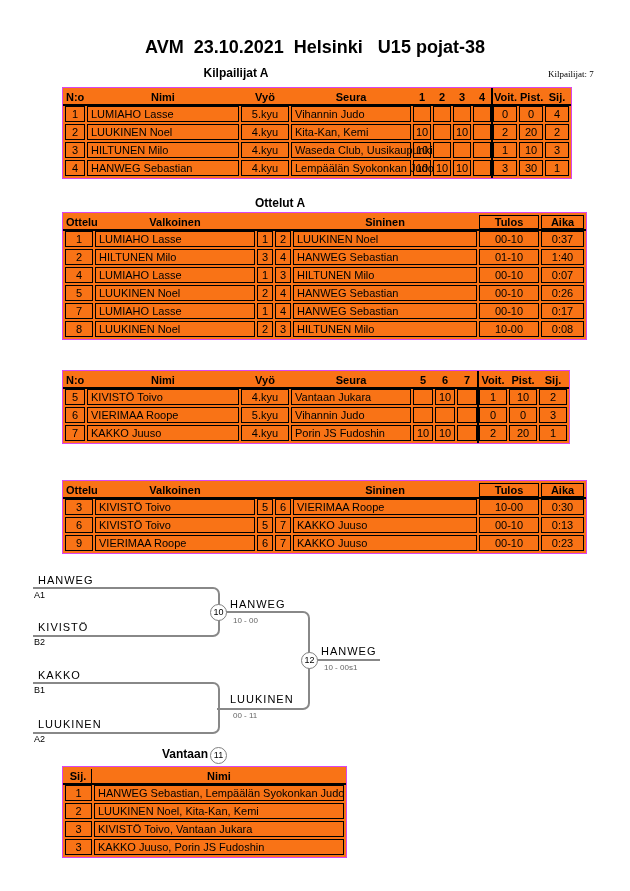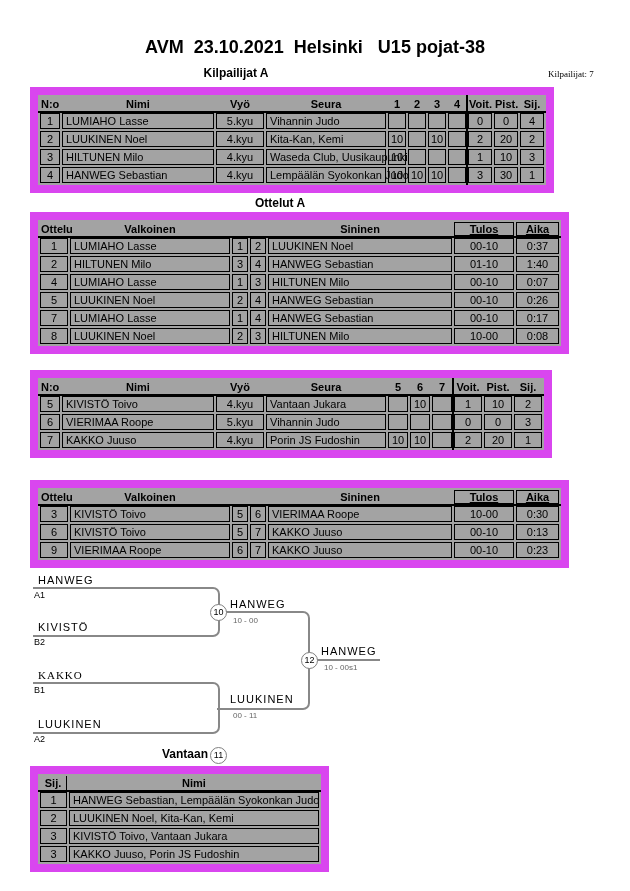--- a/index.html
+++ b/index.html
@@ -3,29 +3,29 @@
 <meta charset="utf-8">
 <style>
   html,body{margin:0;padding:0;background:#fff;}
   .page{position:relative;width:630px;height:891px;background:#fff;overflow:hidden;
         font-family:"Liberation Sans","DejaVu Sans",sans-serif;color:#000;}
   .abs{position:absolute;}
   .main-title{left:0;top:37px;width:630px;text-align:center;font-size:18px;font-weight:bold;white-space:pre;}
   .sec-title{font-size:12px;font-weight:bold;text-align:center;}
   .small-note{font-size:9px;}
   
-  .tbl{position:absolute;border:8px solid #d946ef;background:#a3a3a3;}
+  .tbl{position:absolute;border:1px solid #d946ef;background:#f97316;margin-left:32px;}
   .tbl table{border-collapse:separate;border-spacing:2px;table-layout:fixed;}
   .tbl th{border:none;font-weight:bold;font-size:11px;height:14px;padding:0 1px;
           white-space:nowrap;overflow:visible;box-sizing:border-box;}
   .tbl td{border:1px solid #000;font-size:11px;height:16px;padding:0 3px;
           white-space:nowrap;overflow:visible;box-sizing:border-box;line-height:14px;}
   .c{text-align:center;padding:0 1px !important;}
   .l{text-align:left;}
-  .thb{border:1px solid #000 !important;text-decoration:underline;}
+  .thb{border:1px solid #000 !important;}
   .thr{border-right:1px solid #000 !important;}
   .hline{position:absolute;left:0;right:0;top:16px;height:2px;background:#000;}
   .vline{position:absolute;top:0;bottom:0;width:2px;background:#000;}
   
   .brk{border:2px solid #888;border-left:none;border-radius:0 7px 7px 0;background:transparent;}
   .brk-final-line{height:2px;background:#888;}
   .brk-circle{width:15px;height:15px;border:1px solid #808080;border-radius:50%;background:#fff;
               font-size:9px;line-height:15px;text-align:center;z-index:3;box-sizing:content-box;}
   .brk-name{font-size:11px;letter-spacing:1px;white-space:nowrap;}
   .brk-seed{font-size:9px;color:#000;}
@@ -358,21 +358,21 @@
     <div class="abs brk" style="left:33px;top:587px;width:185px;height:46px;"></div>
     <div class="abs brk" style="left:33px;top:682px;width:185px;height:48px;"></div>
     <div class="abs brk" style="left:217px;top:611px;width:91px;height:95px;"></div>
     <div class="abs brk-final-line" style="left:308px;top:659px;width:72px;"></div>
 
     <div class="abs brk-name" style="left:38px;top:574px;">HANWEG</div>
     <div class="abs brk-seed" style="left:34px;top:590px;">A1</div>
     <div class="abs brk-name" style="left:38px;top:621px;">KIVISTÖ</div>
     <div class="abs brk-seed" style="left:34px;top:637px;">B2</div>
 
-    <div class="abs brk-name" style="left:38px;top:669px;font-family:Liberation Serif, serif;">KAKKO</div>
+    <div class="abs brk-name" style="left:38px;top:669px;">KAKKO</div>
     <div class="abs brk-seed" style="left:34px;top:685px;">B1</div>
     <div class="abs brk-name" style="left:38px;top:718px;">LUUKINEN</div>
     <div class="abs brk-seed" style="left:34px;top:734px;">A2</div>
 
     <div class="abs brk-circle" style="left:210px;top:604px;">10</div>
     <div class="abs brk-circle" style="left:210px;top:699px;margin-top:48px;">11</div>
     <div class="abs brk-circle" style="left:301px;top:652px;">12</div>
 
     <div class="abs brk-name" style="left:230px;top:598px;">HANWEG</div>
     <div class="abs brk-score" style="left:233px;top:616px;">10 - 00</div>

